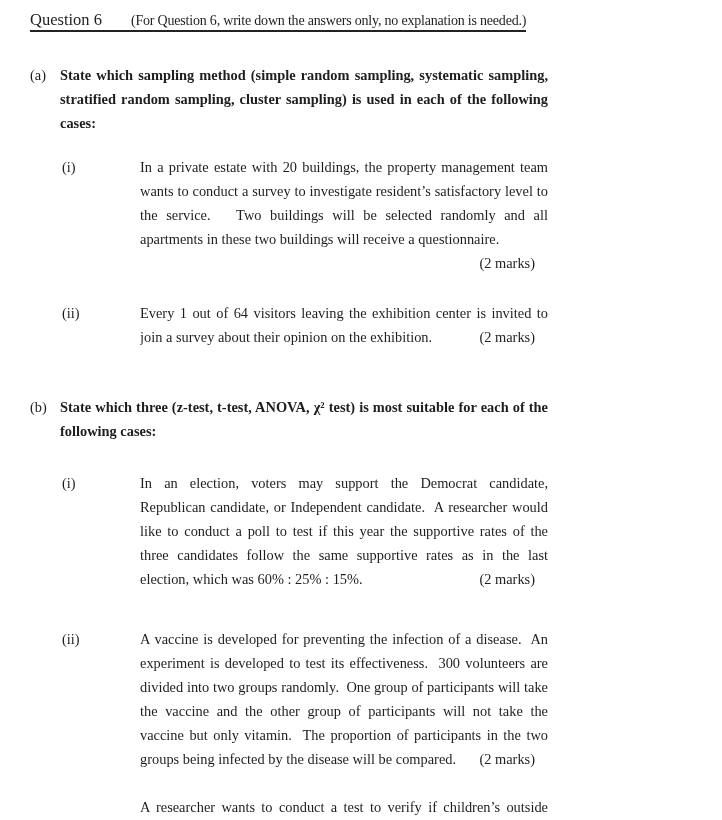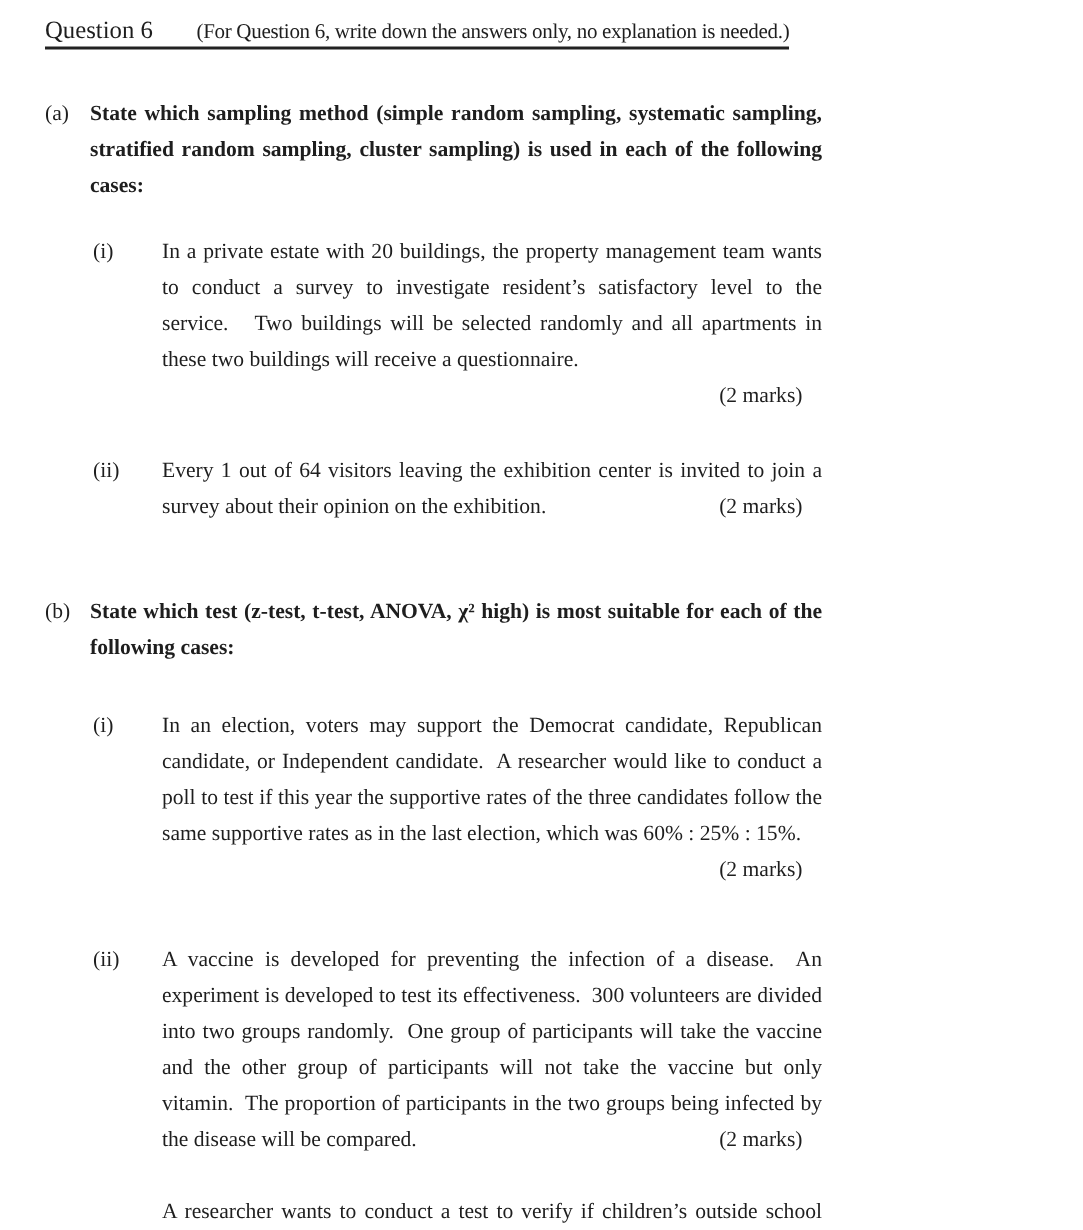--- a/index.html
+++ b/index.html
@@ -42,20 +42,21 @@
   .gap-20 { margin-top: 20px; }
   .gap-24 { margin-top: 24px; align-items: flex-end; }
   .gap-26 { margin-top: 26px; }
   .gap-28 { margin-top: 28px; }
   .gap-36 { margin-top: 36px; }
   .item-label { flex: 0 0 46px; }
   .item-body { flex: 1; }
   .item-text {
     text-align: justify;
     overflow: hidden; 
+    margin-left: 32px;
   }
   .marks-inline {
     float: right;
     padding-right: 13px;
   }
   .marks-line {
     text-align: right;
     padding-right: 13px;
   }
   .total-line {
@@ -89,21 +90,21 @@
       <span class="item-label">(ii)</span>
       <div class="item-body">
         <p class="item-text"><span>Every 1 out of 64 visitors leaving the exhibition center is invited to join a survey about their opinion on the exhibition.</span><span class="marks-inline">(2 marks)</span></p>
       </div>
     </div>
   </section>
 
   <section class="part-b">
     <div class="part-row">
       <span class="part-label">(b)</span>
-      <p class="part-intro">State which test (z-test, t-test, ANOVA, χ² high) is most suitable for each of the following cases:</p>
+      <p class="part-intro">State which three (z-test, t-test, ANOVA, χ² test) is most suitable for each of the following cases:</p>
     </div>
 
     <div class="item gap-28">
       <span class="item-label">(i)</span>
       <div class="item-body">
         <p class="item-text"><span>In an election, voters may support the Democrat candidate, Republican candidate, or Independent candidate.&nbsp; A researcher would like to conduct a poll to test if this year the supportive rates of the three candidates follow the same supportive rates as in the last election, which was 60% : 25% : 15%.</span><span class="marks-inline">(2 marks)</span></p>
       </div>
     </div>
 
     <div class="item gap-36">

